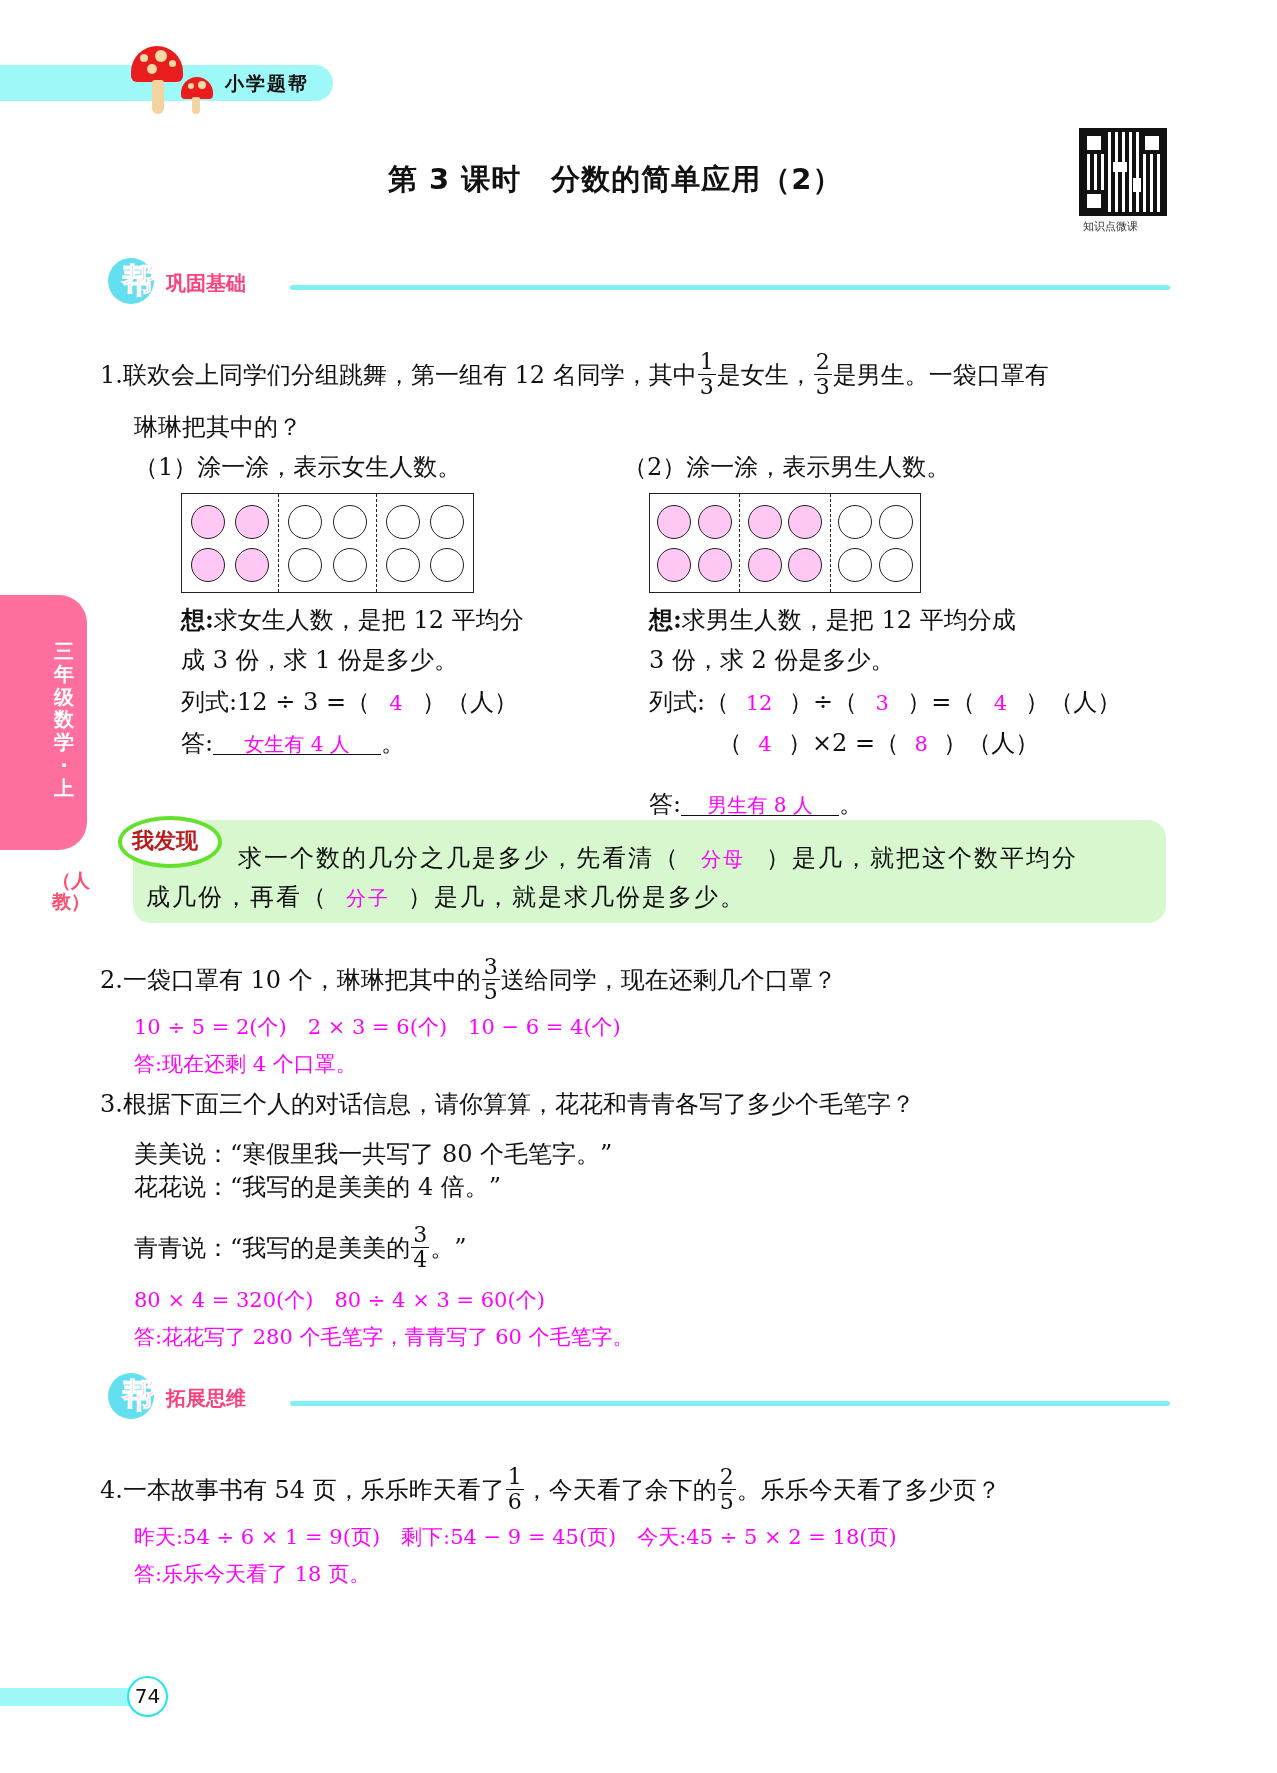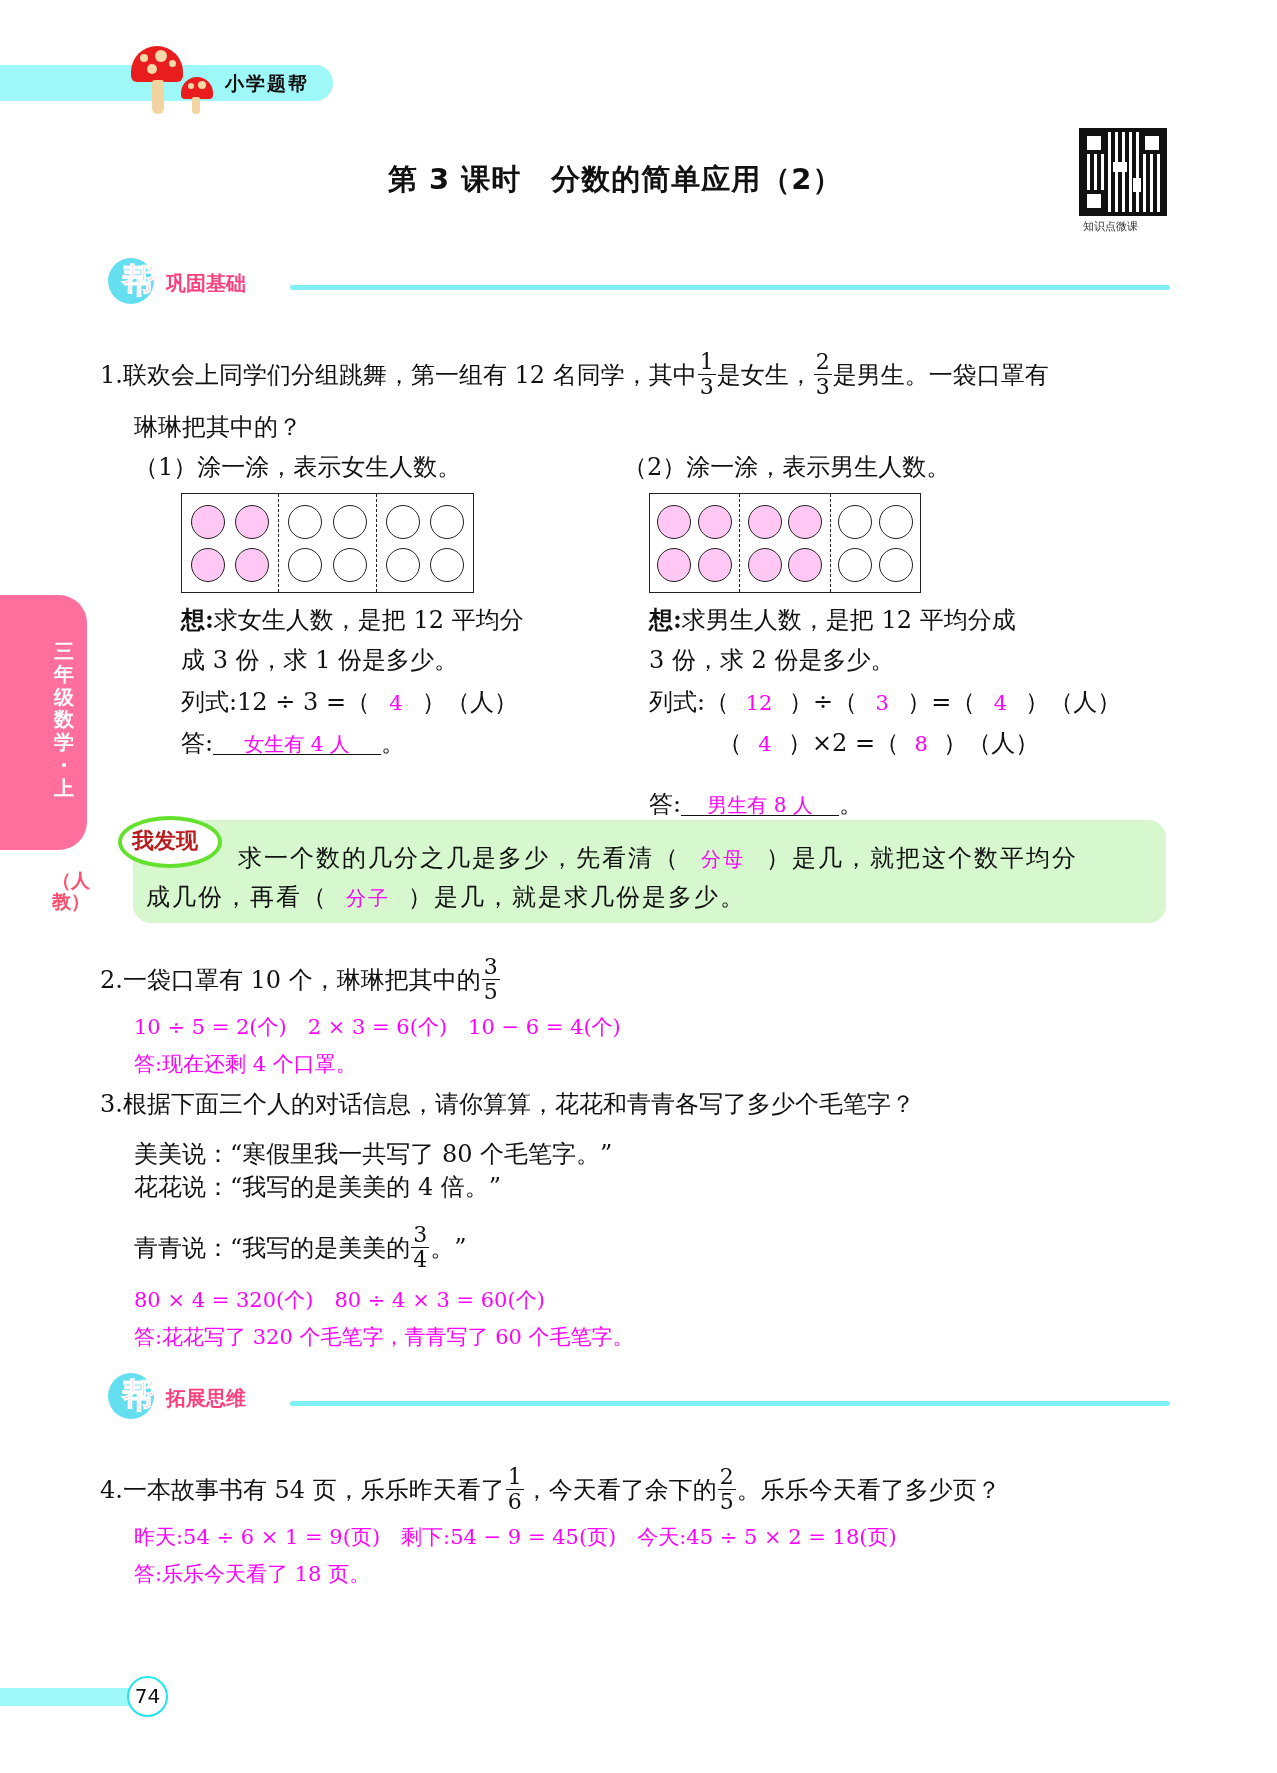--- a/index.html
+++ b/index.html
@@ -169,35 +169,35 @@
 </div>
 <div class="abs line" style="left:146px;top:885px;letter-spacing:2px;">
   <span>成几份，再看（</span><span class="blank" style="width:80px;font-size:20px;">分子</span><span>）是几，就是求几份是多少。</span>
 </div>
 
 <div class="abs side-tab"></div>
 <div class="abs side-text">三年级数学·上</div>
 <div class="abs side-sub">（人教）</div>
 
 <div class="abs q" style="left:100px;top:958px;">
-  <span>2.</span><span>一袋口罩有 10 个，琳琳把其中的</span><span class="frac"><span class="num">3</span><span class="den">5</span></span>
+  <span>2.</span><span>一袋口罩有 10 个，琳琳把其中的</span><span class="frac"><span class="num">3</span><span class="den">5</span></span><span>送给同学，现在还剩几个口罩？</span>
 </div>
 <div class="abs line pink" style="left:134px;top:1017px;font-size:21px;">10 ÷ 5 = 2(个)　2 × 3 = 6(个)　10 − 6 = 4(个)</div>
 <div class="abs line pink" style="left:134px;top:1054px;font-size:21px;">答:现在还剩 4 个口罩。</div>
 
 <div class="abs q" style="left:100px;top:1092px;">
   <span>3.</span><span>根据下面三个人的对话信息，请你算算，花花和青青各写了多少个毛笔字？</span>
 </div>
 <div class="abs q" style="left:134px;top:1142px;">美美说：“寒假里我一共写了 80 个毛笔字。”</div>
 <div class="abs q" style="left:134px;top:1175px;">花花说：“我写的是美美的 4 倍。”</div>
 <div class="abs q" style="left:134px;top:1226px;">
   <span>青青说：“我写的是美美的</span><span class="frac"><span class="num">3</span><span class="den">4</span></span><span>。”</span>
 </div>
 <div class="abs line pink" style="left:134px;top:1290px;font-size:21px;">80 × 4 = 320(个)　80 ÷ 4 × 3 = 60(个)</div>
-<div class="abs line pink" style="left:134px;top:1327px;font-size:21px;">答:花花写了 320 个毛笔字，青青写了 60 个毛笔字。</div>
+<div class="abs line pink" style="left:134px;top:1327px;font-size:21px;">答:花花写了 280 个毛笔字，青青写了 60 个毛笔字。</div>
 
 <div class="abs sec-bubble" style="left:108px;top:1373px;"></div>
 <div class="abs sec-bang" style="left:122px;top:1373px;">帮</div>
 <div class="abs sec-title" style="left:166px;top:1385px;">拓展思维</div>
 <div class="abs sec-line" style="left:290px;top:1401px;width:880px;"></div>
 
 <div class="abs q" style="left:100px;top:1468px;">
   <span>4.</span><span>一本故事书有 54 页，乐乐昨天看了</span><span class="frac"><span class="num">1</span><span class="den">6</span></span><span>，今天看了余下的</span><span class="frac"><span class="num">2</span><span class="den">5</span></span><span>。乐乐今天看了多少页？</span>
 </div>
 <div class="abs line pink" style="left:134px;top:1527px;font-size:21px;">昨天:54 ÷ 6 × 1 = 9(页)　剩下:54 − 9 = 45(页)　今天:45 ÷ 5 × 2 = 18(页)</div>

